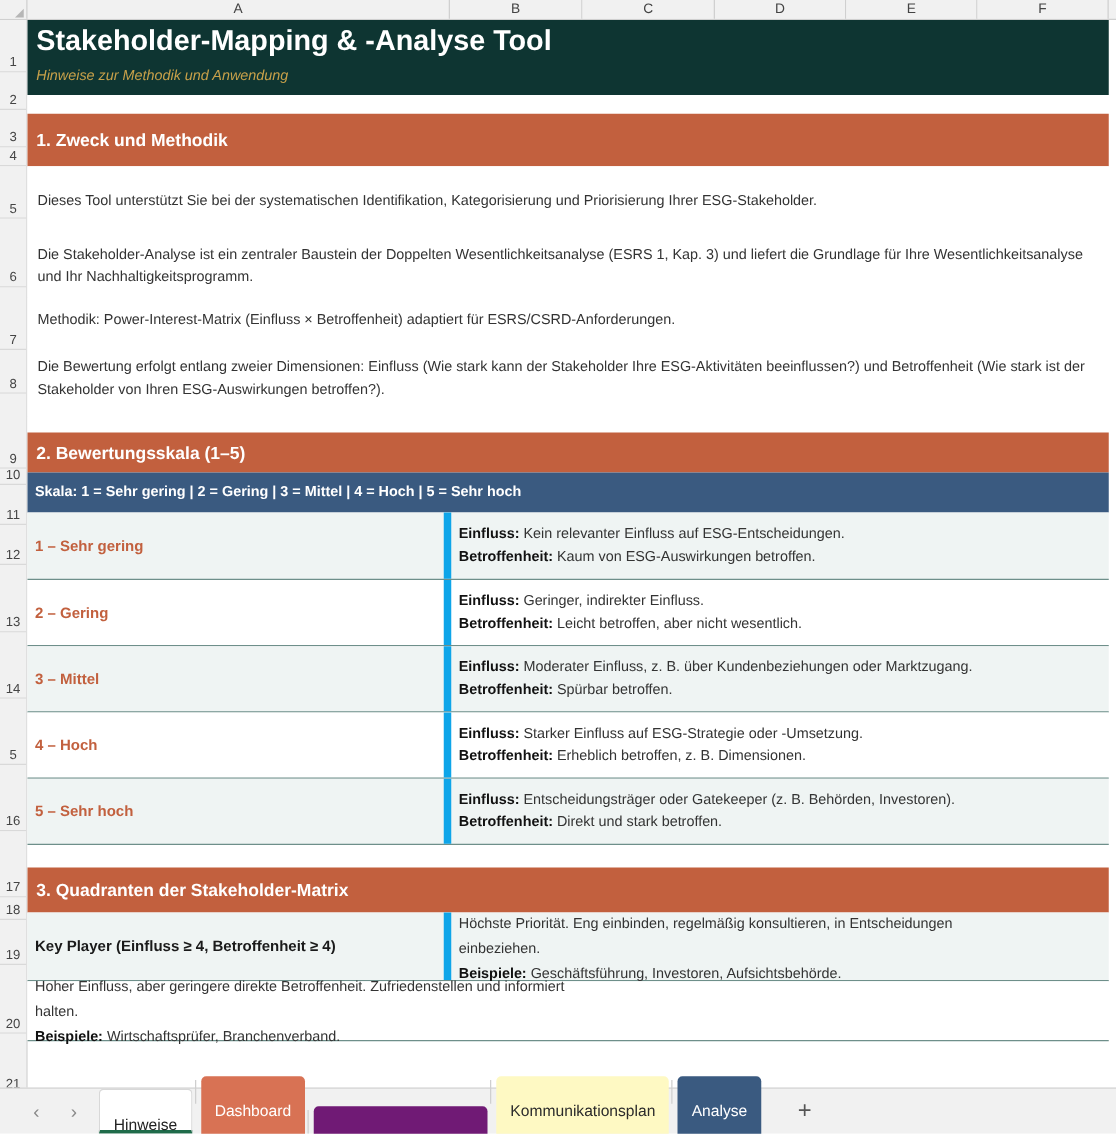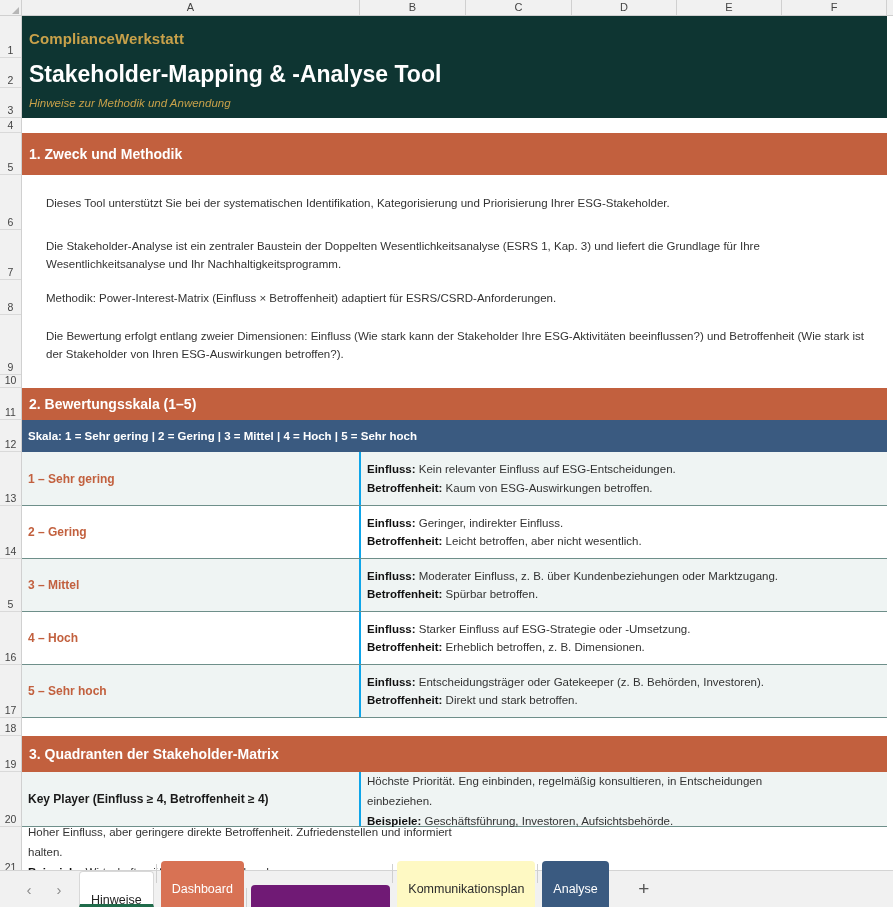--- a/index.html
+++ b/index.html
@@ -142,21 +142,21 @@
     font-weight: bold;
     padding-left: 7px;
     display: flex;
     align-items: center;
   }
 
   .para {
     background: #ffffff;
     color: #333333;
     font-size: 11.5px;
-    padding-left: 24px;
+    padding-left: 8px;
     padding-right: 6px;
     display: flex;
     align-items: center;
     line-height: 18px;
   }
 
   .scale-band {
     background: #3A5A80;
     color: #ffffff;
     font-size: 11.5px;
@@ -169,21 +169,21 @@
   
   .trow {
     display: flex;
     box-sizing: border-box;
     width: 865px;
     border-bottom: 1px solid #6E8F8A;
   }
   .trow .c-left {
     width: 339px;
     box-sizing: border-box;
-    border-right: 2px solid #0ea5e9;
+    border-right: 6px solid #0ea5e9;
     display: flex;
     align-items: center;
     padding-left: 6px;
     padding-right: 5px;
   }
   .trow .c-right {
     width: 526px;
     box-sizing: border-box;
     display: flex;
     flex-direction: column;
@@ -324,21 +324,20 @@
     <div class="row-head" style="height:53px">17</div>
     <div class="row-head" style="height:18px">18</div>
     <div class="row-head" style="height:36px">19</div>
     <div class="row-head" style="height:55px">20</div>
     <div class="row-head" style="height:48px">21</div>
   </div>
 
   <div class="sheet">
 
     <div class="band title-block">
-      <div class="brand">ComplianceWerkstatt</div>
       <div class="main-title">Stakeholder-Mapping &amp; -Analyse Tool</div>
       <div class="subtitle">Hinweise zur Methodik und Anwendung</div>
     </div>
 
     <div class="band spacer-row" style="height:15px"></div>
 
     <div class="band section-header" style="height:42px">1. Zweck und Methodik</div>
 
     <div class="band para" style="height:55px">Dieses Tool unterstützt Sie bei der systematischen Identifikation, Kategorisierung und Priorisierung Ihrer ESG-Stakeholder.</div>
     <div class="band para" style="height:50px">Die Stakeholder-Analyse ist ein zentraler Baustein der Doppelten Wesentlichkeitsanalyse (ESRS 1, Kap. 3) und liefert die Grundlage für Ihre Wesentlichkeitsanalyse und Ihr Nachhaltigkeitsprogramm.</div>

